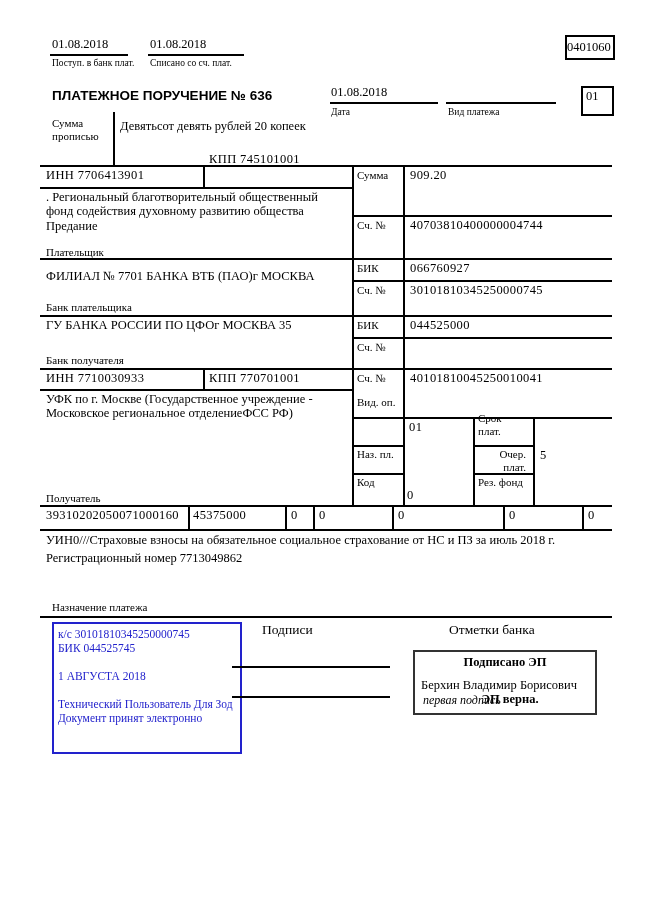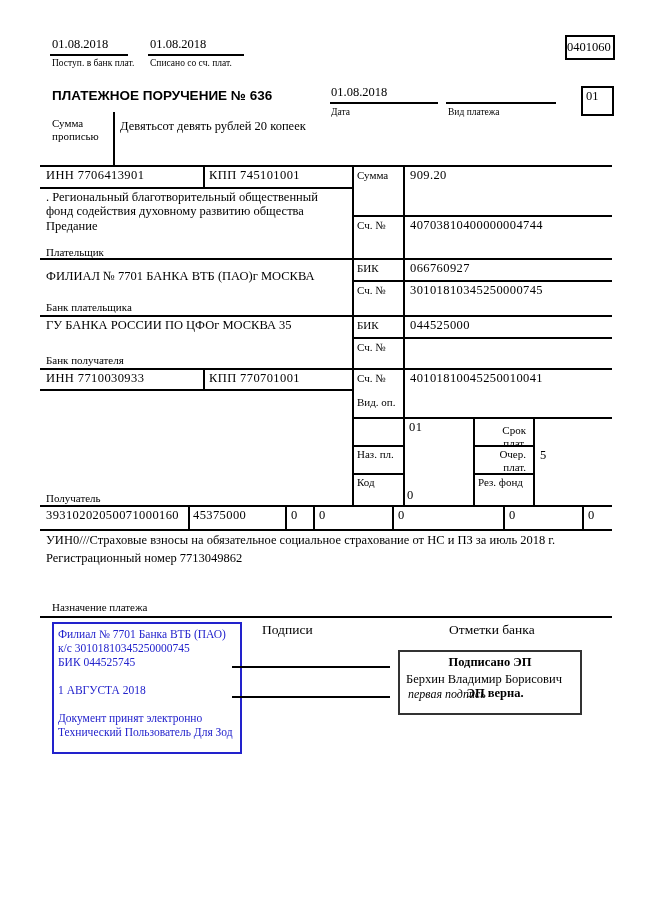--- a/index.html
+++ b/index.html
@@ -12,21 +12,21 @@
   .t11{font-size:11px;line-height:1.15;}
   .t9{font-size:9.5px;line-height:1.1;}
   .num{font-size:12.5px;letter-spacing:0.4px;}
   .title{font-family:"Liberation Sans", sans-serif;font-weight:bold;font-size:13.5px;}
   .box{position:absolute;border:2px solid #000;display:flex;align-items:center;justify-content:flex-start;}
   .blue-ink{color:#2222cc;}
   .blue-box{position:absolute;border:2px solid #2222cc;}
   .blue-line{font-size:11.5px;line-height:14px;min-height:14px;white-space:pre-wrap;}
   .stamp{position:absolute;border:2px solid #333;}
   .stamp .s-title{font-weight:bold;font-size:12.5px;text-align:center;margin-top:3px;}
-  .stamp .s-name{font-size:12.5px;padding-left:6px;margin-top:2px;}
+  .stamp .s-name{font-size:12.5px;padding-left:6px;margin-top:8px;}
   .stamp .s-sub{font-size:12px;font-style:italic;padding-left:8px;}
   .stamp .s-ver{font-size:12.5px;font-weight:bold;text-align:center;padding-left:10px;}
 </style>
 </head>
 <body>
 
 <div id="page">
 
   <div class="abs t12" style="left:52px;top:37px;">01.08.2018</div>
   <div class="hline" style="left:50px;top:54px;width:78px;"></div>
@@ -78,21 +78,21 @@
   <div class="vline" style="left:473px;top:417px;height:88px;"></div>
   <div class="vline" style="left:533px;top:417px;height:88px;"></div>
   <div class="vline" style="left:188px;top:505px;height:24px;"></div>
   <div class="vline" style="left:285px;top:505px;height:24px;"></div>
   <div class="vline" style="left:313px;top:505px;height:24px;"></div>
   <div class="vline" style="left:392px;top:505px;height:24px;"></div>
   <div class="vline" style="left:503px;top:505px;height:24px;"></div>
   <div class="vline" style="left:582px;top:505px;height:24px;"></div>
 
   <div class="abs num" style="left:46px;top:168px;">ИНН 7706413901</div>
-  <div class="abs num" style="left:209px;top:168px;">КПП 745101001</div>
+  <div class="abs num" style="left:209px;top:152px;">КПП 745101001</div>
   <div class="abs t11" style="left:357px;top:169px;">Сумма</div>
   <div class="abs num" style="left:410px;top:168px;">909.20</div>
   <div class="abs t12" style="left:46px;top:190px;width:302px;">. Региональный благотворительный общественный фонд содействия духовному развитию общества Предание</div>
   <div class="abs t11" style="left:46px;top:246px;">Плательщик</div>
   <div class="abs t11" style="left:357px;top:219px;">Сч. №</div>
   <div class="abs num" style="left:410px;top:218px;">40703810400000004744</div>
 
   <div class="abs t12" style="left:46px;top:261px;width:302px;margin-top:8px;">ФИЛИАЛ № 7701 БАНКА ВТБ (ПАО)г МОСКВА</div>
   <div class="abs t11" style="left:357px;top:262px;">БИК</div>
   <div class="abs num" style="left:410px;top:261px;">066760927</div>
@@ -104,25 +104,26 @@
   <div class="abs t11" style="left:357px;top:319px;">БИК</div>
   <div class="abs num" style="left:410px;top:318px;">044525000</div>
   <div class="abs t11" style="left:357px;top:341px;">Сч. №</div>
   <div class="abs num" style="left:410px;top:340px;"></div>
   <div class="abs t11" style="left:46px;top:354px;">Банк получателя</div>
 
   <div class="abs num" style="left:46px;top:371px;">ИНН 7710030933</div>
   <div class="abs num" style="left:209px;top:371px;">КПП 770701001</div>
   <div class="abs t11" style="left:357px;top:372px;">Сч. №</div>
   <div class="abs num" style="left:410px;top:371px;">40101810045250010041</div>
+  <div class="abs t12" style="left:46px;top:392px;width:302px;">УФК по г. Москве (Государственное учреждение - Московское региональное отделениеФСС РФ)</div>
   <div class="abs t11" style="left:46px;top:492px;">Получатель</div>
 
   <div class="abs t11" style="left:357px;top:396px;text-align:center;">Вид. оп.</div>
   <div class="abs num" style="left:409px;top:420px;">01</div>
-  <div class="abs t11" style="left:478px;top:424px;width:48px;text-align:right;">Срок плат.</div>
+  <div class="abs t11" style="left:478px;top:412px;width:48px;">Срок плат.</div>
   <div class="abs t11" style="left:357px;top:448px;">Наз. пл.</div>
   <div class="abs t11" style="left:478px;top:448px;width:48px;text-align:right;">Очер. плат.</div>
   <div class="abs num" style="left:540px;top:448px;">5</div>
   <div class="abs t11" style="left:357px;top:476px;">Код</div>
   <div class="abs num" style="left:407px;top:488px;">0</div>
   <div class="abs t11" style="left:478px;top:476px;width:52px;">Рез. фонд</div>
 
   <div class="abs num" style="left:46px;top:508px;">39310202050071000160</div>
   <div class="abs num" style="left:193px;top:508px;">45375000</div>
   <div class="abs num" style="left:291px;top:508px;">0</div>
@@ -130,36 +131,35 @@
   <div class="abs num" style="left:398px;top:508px;">0</div>
   <div class="abs num" style="left:509px;top:508px;">0</div>
   <div class="abs num" style="left:588px;top:508px;">0</div>
 
   <div class="abs t12" style="left:46px;top:533px;width:560px;">УИН0///Страховые взносы на обязательное социальное страхование от НС и ПЗ за июль 2018 г.</div>
   <div class="abs t12" style="left:46px;top:551px;width:560px;">Регистрационный номер 7713049862</div>
   <div class="abs t11" style="left:52px;top:601px;">Назначение платежа</div>
   <div class="hline" style="left:40px;top:616px;width:572px;"></div>
 
   <div class="blue-box blue-ink" style="left: 52px; top: 622px; width: 178px; height: 122px; padding: 3px 4px; color: rgb(34, 34, 204); border-color: rgb(34, 34, 204);">
-    <div class="blue-line">Филиал № 7701 Банка ВТБ (ПАО)</div>
     <div class="blue-line">к/с 30101810345250000745</div>
     <div class="blue-line">БИК 044525745</div>
     <div class="blue-line"></div>
     <div class="blue-line">1 АВГУСТА 2018</div>
     <div class="blue-line"></div>
+    <div class="blue-line">Технический Пользователь Для Зод</div>
     <div class="blue-line">Документ принят электронно</div>
-    <div class="blue-line">Технический Пользователь Для Зод</div>
   </div>
 
   <div class="abs" style="left:262px;top:622px;font-size:13.5px;">Подписи</div>
   <div class="abs" style="left:449px;top:622px;font-size:13.5px;">Отметки банка</div>
 
   <div class="hline" style="left:232px;top:666px;width:158px;"></div>
   <div class="hline" style="left:232px;top:696px;width:158px;"></div>
 
-  <div class="stamp" style="left:398px;top:650px;width:180px;height:61px;">
+  <div class="stamp" style="left:413px;top:650px;width:180px;height:61px;">
     <div class="s-title">Подписано ЭП</div>
     <div class="s-name">Берхин Владимир Борисович</div>
     <div class="s-sub">первая подпись</div>
     <div class="s-ver" style="margin-top:-16px;">ЭП верна.</div>
   </div>
 
 </div>
 
 </body></html>

